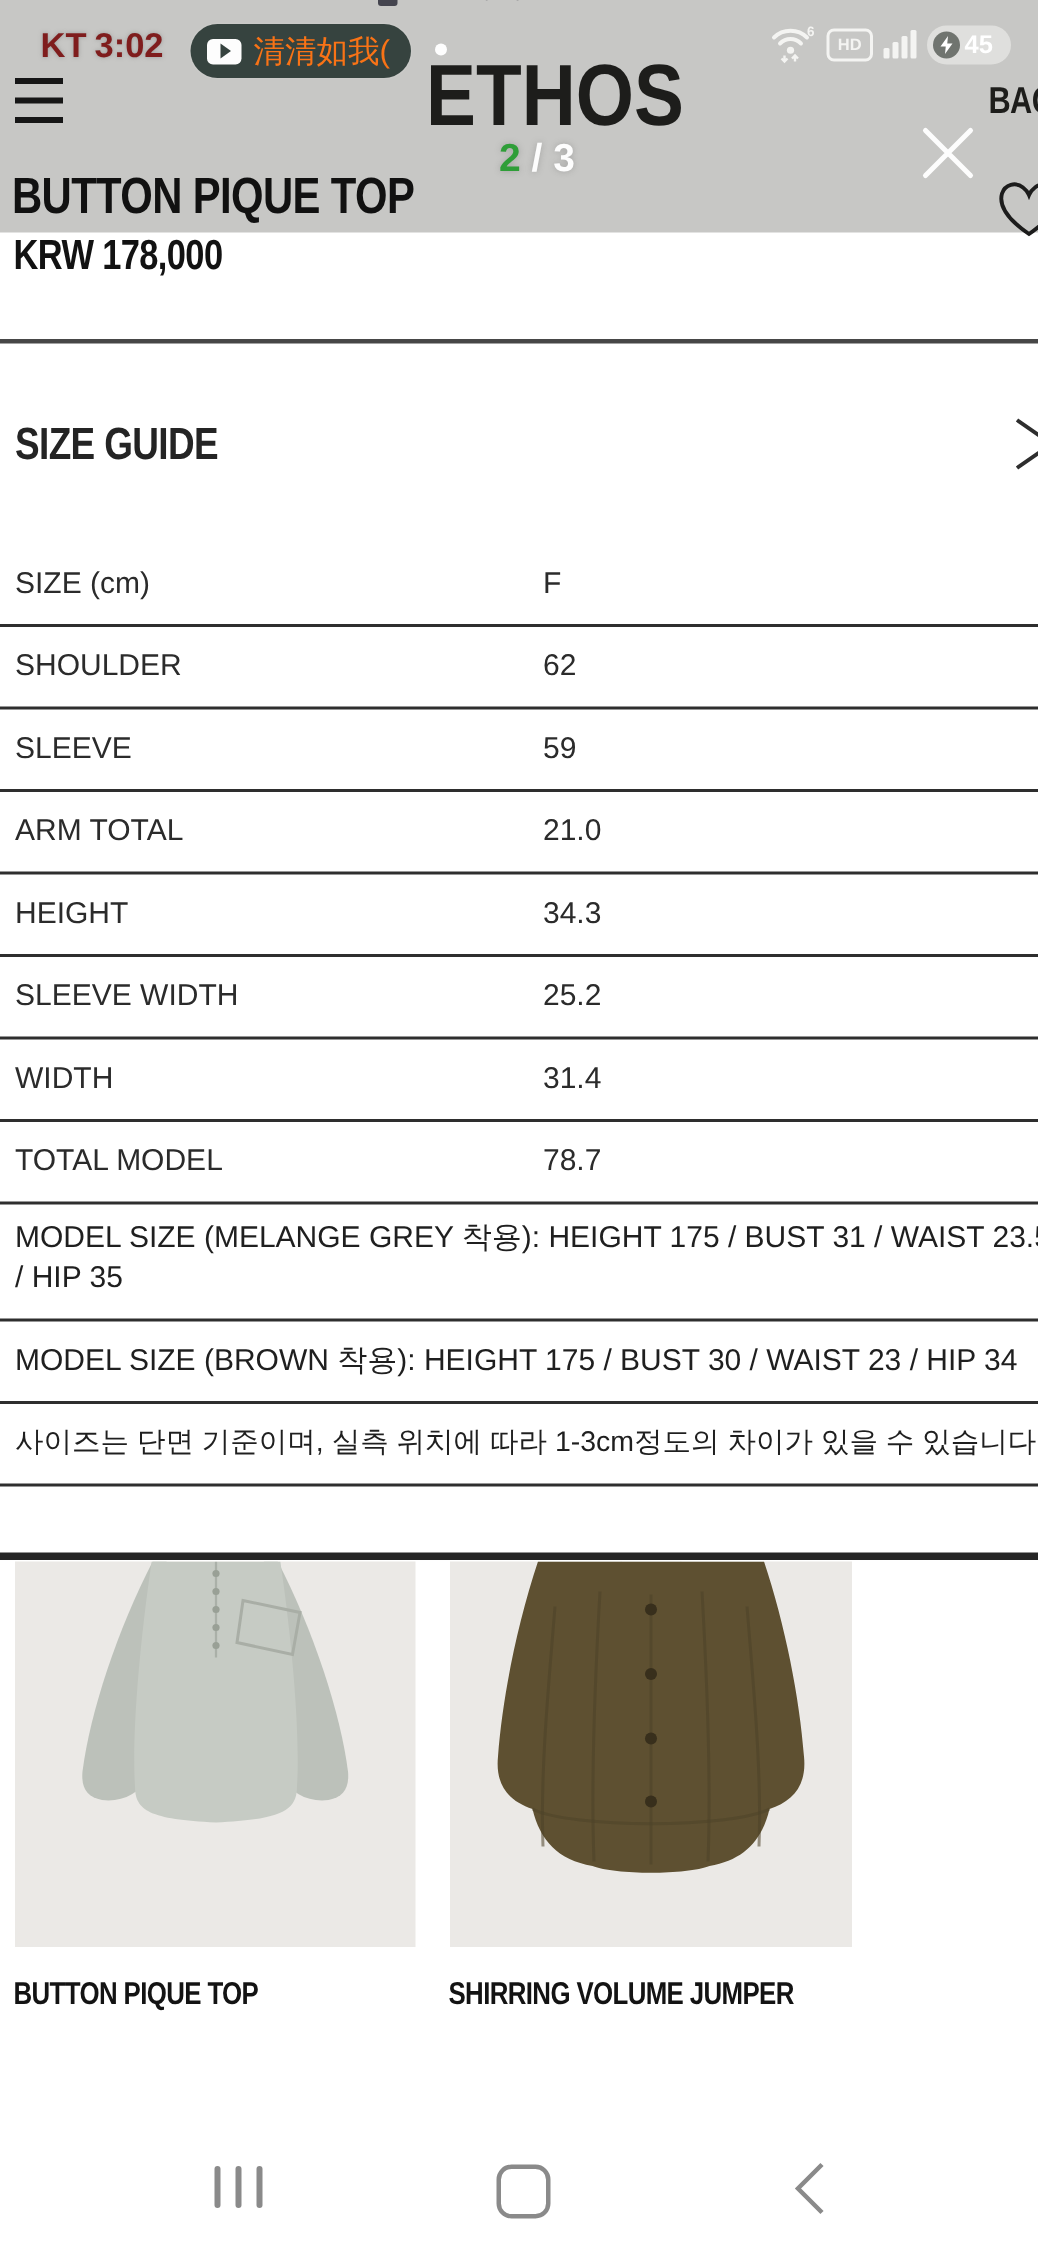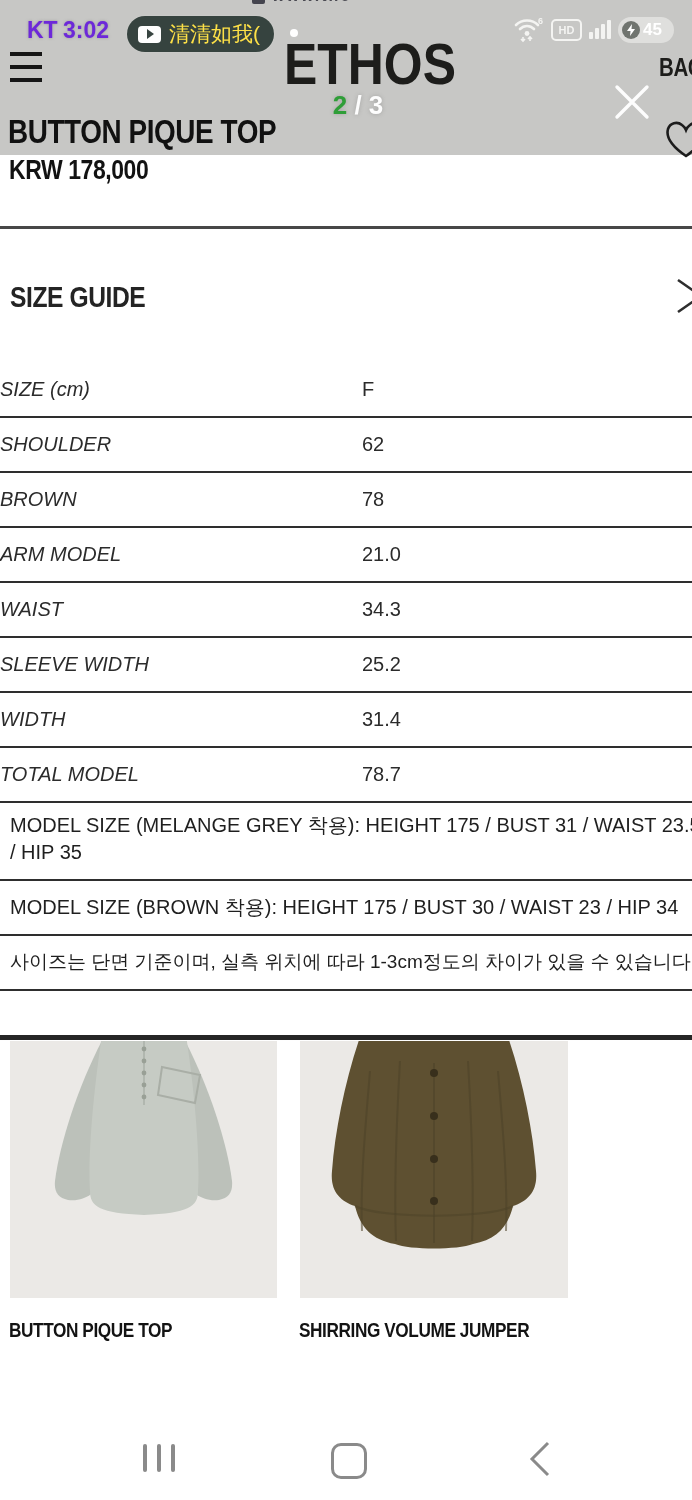--- a/index.html
+++ b/index.html
@@ -10,28 +10,28 @@
   .abs{position:absolute;}
   .cond{transform:scaleX(.82);transform-origin:0 50%;letter-spacing:-.5px;}
   .cond-c{transform:scaleX(.86);transform-origin:50% 50%;}
   
   .hero{left:0;top:0;width:692px;height:155px;background:#c7c7c5;overflow:visible;}
   .url-remnant{left:252px;top:-13px;width:260px;height:20px;overflow:visible;
     color:#4a4a52;font-weight:bold;font-size:16px;letter-spacing:2px;white-space:nowrap;}
   .url-favicon{left:0;top:8px;width:13px;height:9px;background:#44444e;border-radius:2px;}
   .url-text{left:20px;top:0;}
   
-  .sb-text{color:#6d28d9;font-weight:bold;font-size:23px;text-shadow:0 0 3px rgba(120,120,120,.55);}
+  .sb-text{color:#7f1d1d;font-weight:bold;font-size:23px;text-shadow:0 0 3px rgba(120,120,120,.55);}
   .sb-carrier{left:27px;top:17px;}
   .sb-time{left:63px;top:17px;}
   .notif-pill{left:127px;top:16px;height:36px;background:#36433f;border-radius:19px;
     display:flex;align-items:center;padding:0 14px 0 11px;box-shadow:0 0 0 1px rgba(255,255,255,.06);}
   .yt-icon{width:23px;height:17px;background:#fdfdfd;border-radius:4px;display:flex;align-items:center;justify-content:center;margin-right:8px;}
   .yt-tri{width:0;height:0;border-left:7px solid #36433f;border-top:5px solid transparent;border-bottom:5px solid transparent;margin-left:2px;}
-  .notif-text{color:#fde047;font-size:21px;white-space:nowrap;max-width:120px;overflow:hidden;}
+  .notif-text{color:#f97316;font-size:21px;white-space:nowrap;max-width:120px;overflow:hidden;}
   .white-dot{left:290px;top:29px;width:8px;height:8px;border-radius:50%;background:#fefefe;}
   .sb-icons{left:512px;top:16px;display:flex;align-items:center;gap:7px;}
   .hd-badge{width:27px;height:18px;border:2px solid #f4f4f2;border-radius:5px;color:#f4f4f2;
     font-size:11px;font-weight:bold;display:flex;align-items:center;justify-content:center;}
   .sig-bars{display:flex;align-items:flex-end;gap:2px;height:19px;}
   .sig-bars i{display:block;width:4px;background:#f4f4f2;border-radius:1px;}
   .batt-pill{width:56px;height:26px;border-radius:13px;background:rgba(252,252,250,.45);
     display:flex;align-items:center;padding-left:4px;box-sizing:border-box;}
   .batt-circ{width:18px;height:18px;border-radius:50%;background:#70746f;display:flex;align-items:center;justify-content:center;}
   .batt-num{color:#fff;font-size:17px;font-weight:bold;margin-left:3px;}
@@ -48,21 +48,21 @@
   .heart{left:664px;top:118px;width:44px;height:42px;}
   .title{left:8px;top:112px;font-size:34px;font-weight:bold;color:#111;white-space:nowrap;}
   
   .price{left:9px;top:154px;font-size:28px;font-weight:bold;color:#121212;white-space:nowrap;}
   .rule-price{left:0;top:226px;width:740px;height:3px;background:#474747;}
   .sg-title{left:10px;top:280px;font-size:30px;font-weight:600;color:#242424;white-space:nowrap;}
   .sg-chev{left:674px;top:278px;width:32px;height:36px;}
   .sg-table{left:0;top:363px;width:740px;}
   .sg-row{box-sizing:border-box;height:55px;border-bottom:2px solid #2e2e2e;
     display:flex;align-items:center;font-size:20px;color:#2b2b2b;position:relative;}
-  .sg-row .lab{margin-left:0;font-style:italic;}
+  .sg-row .lab{margin-left:10px;}
   .sg-row .val{position:absolute;left:362px;}
   .sg-notes{left:0;top:802px;width:740px;font-size:20px;color:#1f1f1f;}
   .note{border-bottom:2px solid #2e2e2e;padding:10px 0 13px 0;line-height:27px;}
   .note .nl{white-space:nowrap;overflow:hidden;padding-left:10px;}
   .note2{padding:13px 0 13px 0;}
   .note3{padding:12px 0 14px 0;font-size:19px;}
   .rule-big{left:0;top:1035px;width:740px;height:5px;background:#262626;}
   
   .card{top:1041px;width:267px;height:257px;background:#ebe9e6;overflow:hidden;}
   .card1{left:10px;}
@@ -157,29 +157,29 @@
   <div class="abs sg-table">
     <div class="sg-row">
       <span class="lab">SIZE (cm)</span>
       <span class="val">F</span>
     </div>
     <div class="sg-row">
       <span class="lab">SHOULDER</span>
       <span class="val">62</span>
     </div>
     <div class="sg-row">
-      <span class="lab">BROWN</span>
-      <span class="val">78</span>
-    </div>
-    <div class="sg-row">
-      <span class="lab">ARM MODEL</span>
+      <span class="lab">SLEEVE</span>
+      <span class="val">59</span>
+    </div>
+    <div class="sg-row">
+      <span class="lab">ARM TOTAL</span>
       <span class="val">21.0</span>
     </div>
     <div class="sg-row">
-      <span class="lab">WAIST</span>
+      <span class="lab">HEIGHT</span>
       <span class="val">34.3</span>
     </div>
     <div class="sg-row">
       <span class="lab">SLEEVE WIDTH</span>
       <span class="val">25.2</span>
     </div>
     <div class="sg-row">
       <span class="lab">WIDTH</span>
       <span class="val">31.4</span>
     </div>

